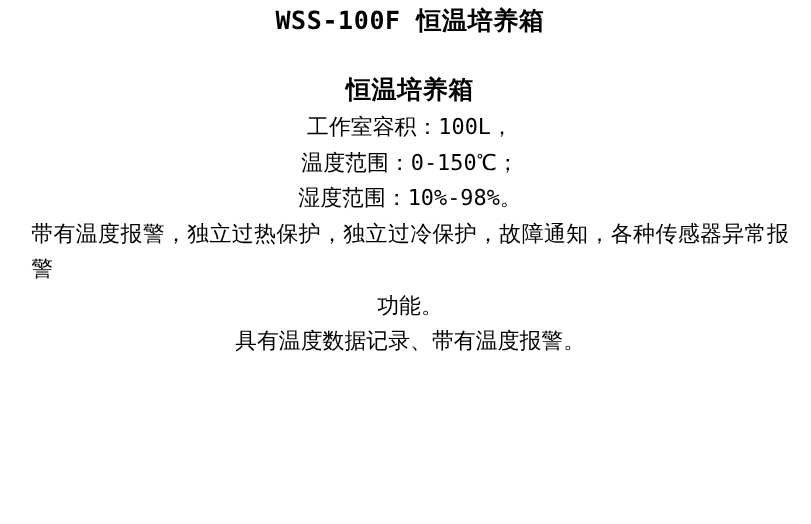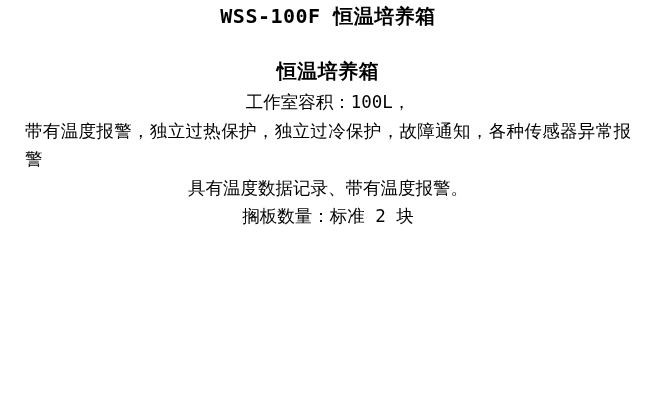--- a/index.html
+++ b/index.html
@@ -51,17 +51,19 @@
     }
   </style>
 </head>
 <body>
 
 <div class="page">
   <h1 class="doc-title">WSS-100F 恒温培养箱</h1>
   <h2 class="doc-subtitle">恒温培养箱</h2>
   <div class="content">
     <p>工作室容积：100L，</p>
+    <p>温度范围：0-150℃；</p>
+    <p>湿度范围：10%-98%。</p>
     <p class="stretch">带有温度报警，独立过热保护，独立过冷保护，故障通知，各种传感器异常报警</p>
+    <p>功能。</p>
     <p>具有温度数据记录、带有温度报警。</p>
-    <p>搁板数量：标准 2 块</p>
   </div>
 </div>
 
 </body></html>

